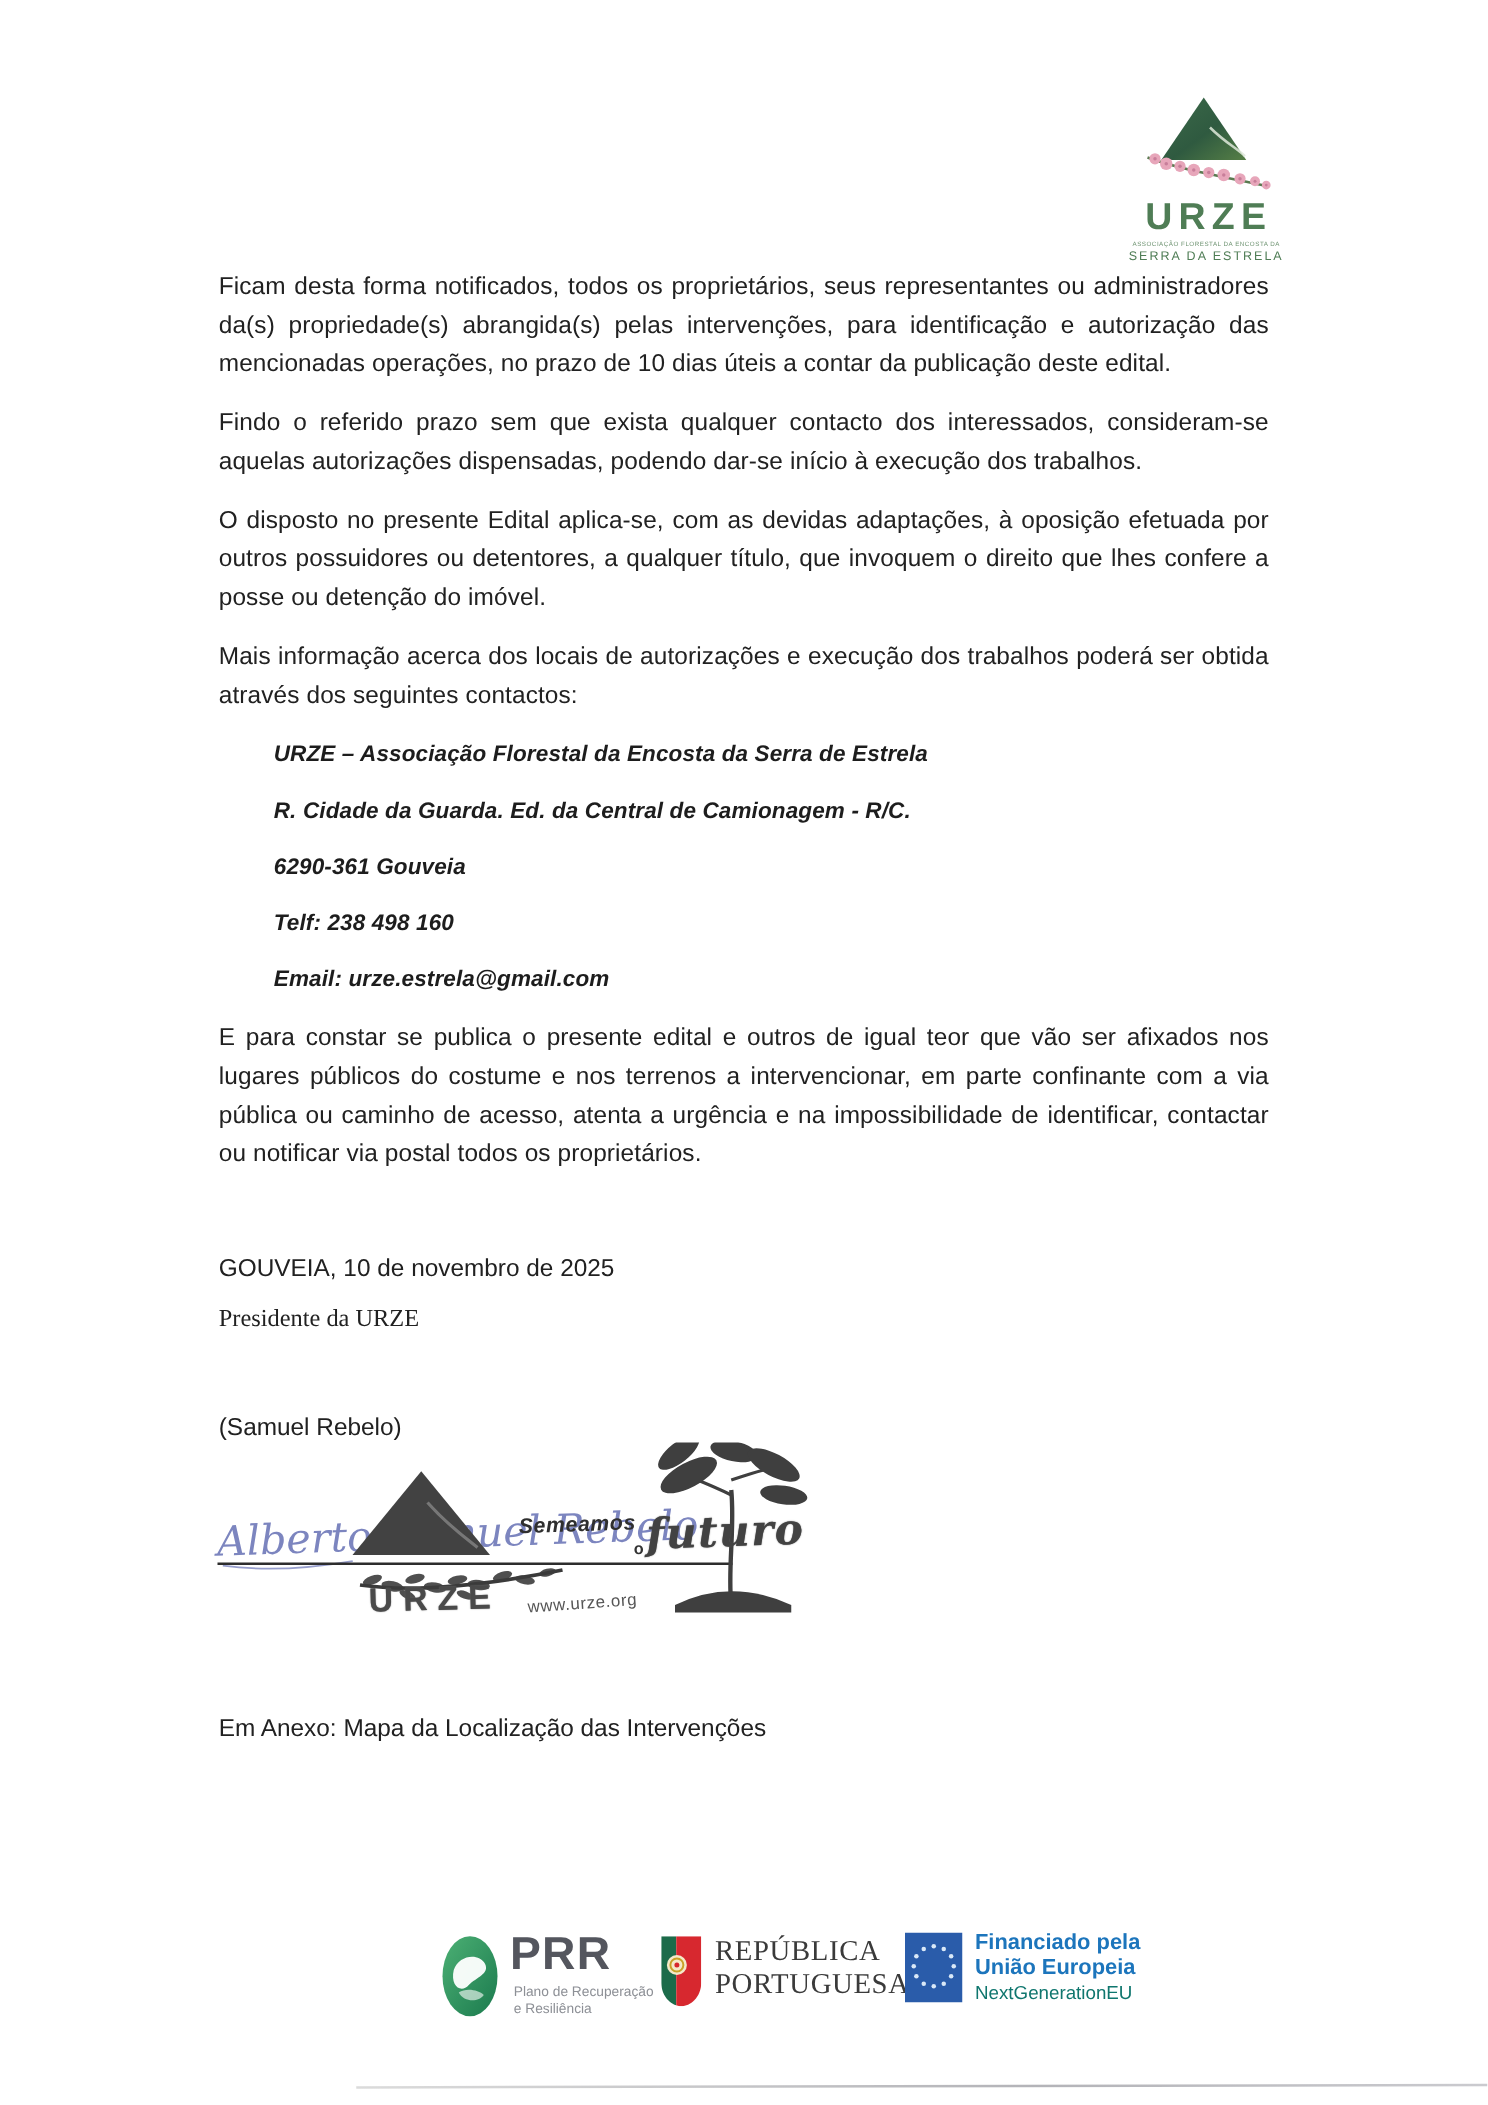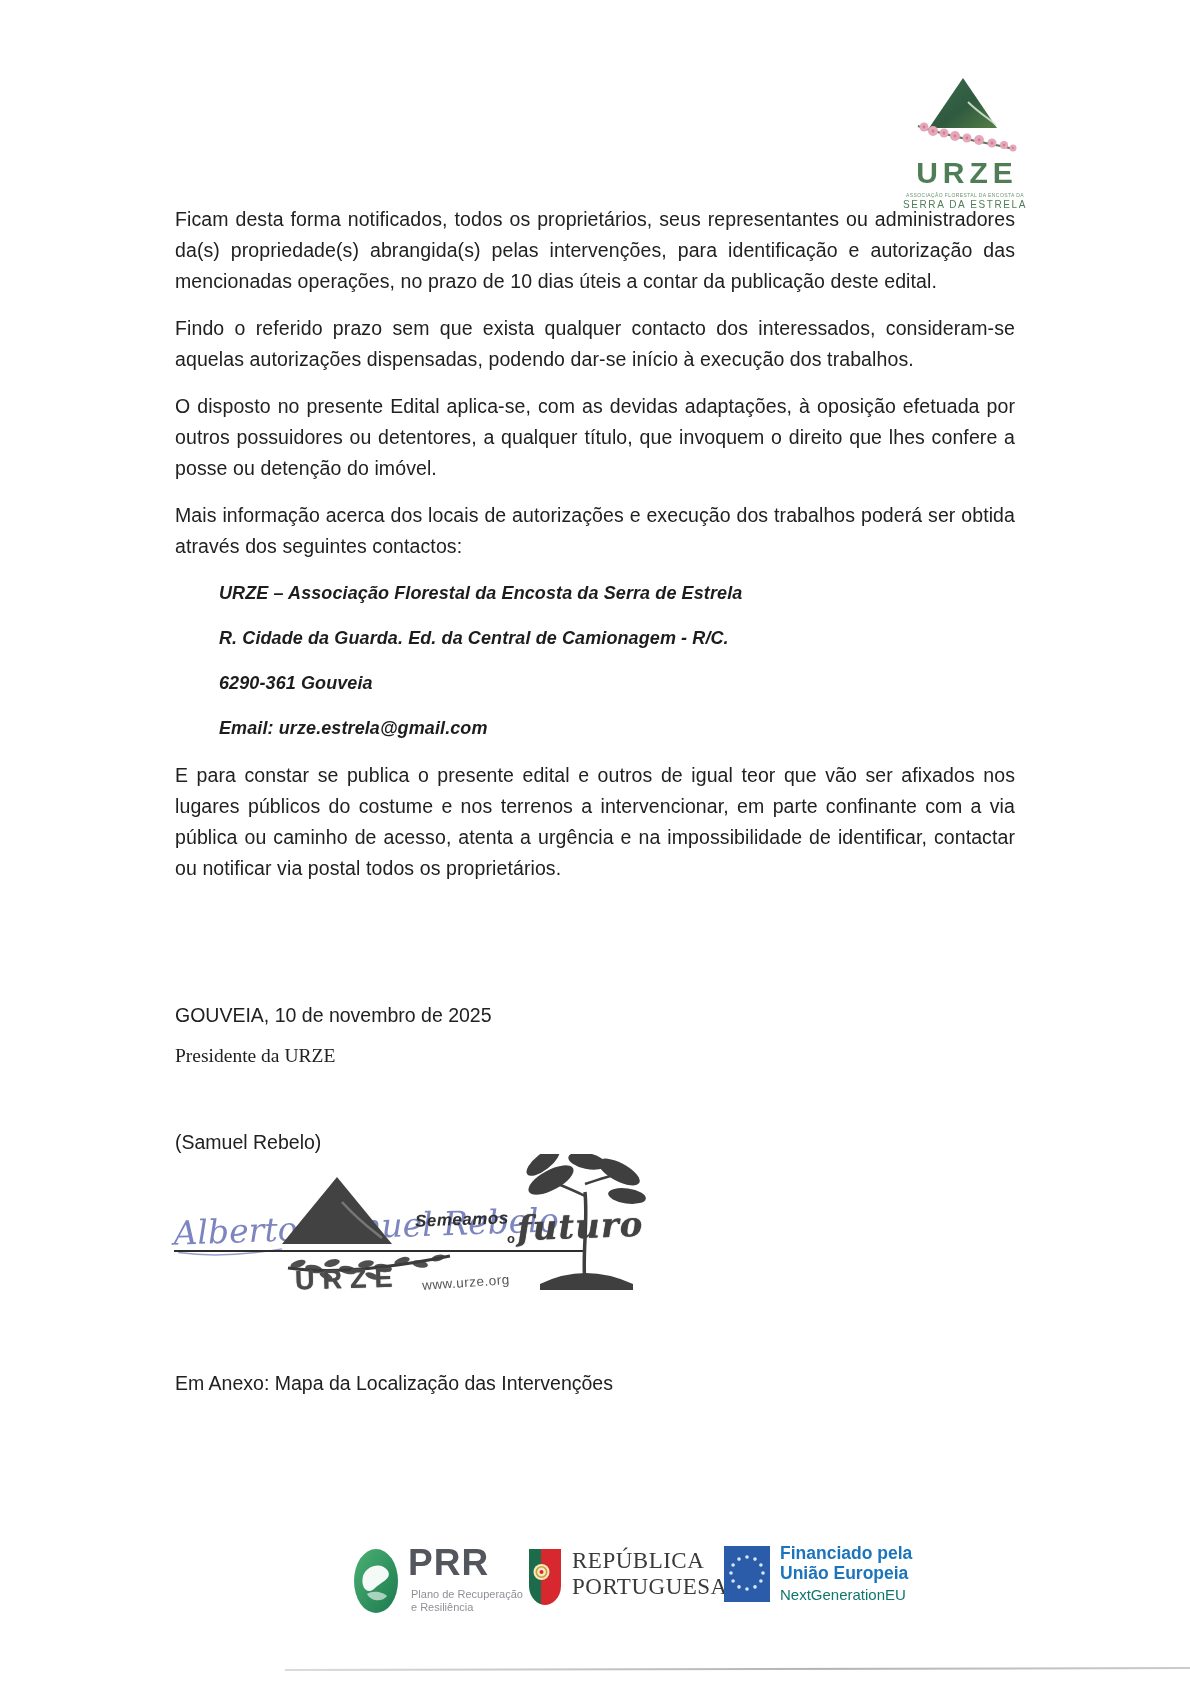--- a/index.html
+++ b/index.html
@@ -9,21 +9,21 @@
     font-family:"Liberation Sans", sans-serif;
     color:#212121;
     -webkit-font-smoothing:antialiased;
   }
   
   .logo-block { position:absolute; left:900px; top:74px; width:130px; text-align:center; }
   .logo-org { font-size:30px; font-weight:bold; letter-spacing:5px; color:#4f7d55; margin-top:0px; padding-left:4px; }
   .logo-sub-small { font-size:5px; letter-spacing:.4px; color:#6f9472; margin-top:2px; }
   .logo-sub { font-size:10px; letter-spacing:1.6px; color:#4f7d55; margin-top:1px; }
   
-  .body-flow { position:absolute; left:175px; top:204px; width:840px; }
+  .body-flow { position:absolute; left:175px; top:214px; width:840px; }
   .body-flow p.bp {
     margin:0 0 16px 0; font-size:19.5px; line-height:31px;
     text-align:justify; letter-spacing:.1px; color:#212121;
   }
   .contact-block p {
     margin:0 0 14px 44px; font-size:18px; line-height:31px;
     font-weight:bold; font-style:italic; color:#1d1d1d; letter-spacing:.1px;
   }
   .contact-block p:last-child { margin-bottom:16px; }
   .abs-line { position:absolute; left:175px; font-size:19.5px; line-height:31px; color:#212121; }
@@ -98,20 +98,21 @@
 
 <div class="body-flow">
   <p class="bp">Ficam desta forma notificados, todos os proprietários, seus representantes ou administradores da(s) propriedade(s) abrangida(s) pelas intervenções, para identificação e autorização das mencionadas operações, no prazo de 10 dias úteis a contar da publicação deste edital.</p>
   <p class="bp">Findo o referido prazo sem que exista qualquer contacto dos interessados, consideram-se aquelas autorizações dispensadas, podendo dar-se início à execução dos trabalhos.</p>
   <p class="bp">O disposto no presente Edital aplica-se, com as devidas adaptações, à oposição efetuada por outros possuidores ou detentores, a qualquer título, que invoquem o direito que lhes confere a posse ou detenção do imóvel.</p>
   <p class="bp">Mais informação acerca dos locais de autorizações e execução dos trabalhos poderá ser obtida através dos seguintes contactos:</p>
   <div class="contact-block">
     <p>URZE – Associação Florestal da Encosta da Serra de Estrela</p>
     <p>R. Cidade da Guarda. Ed. da Central de Camionagem - R/C.</p>
     <p>6290-361 Gouveia</p>
+    <p>Telf: 238 498 160</p>
     <p>Email: urze.estrela@gmail.com</p>
   </div>
   <p class="bp">E para constar se publica o presente edital e outros de igual teor que vão ser afixados nos lugares públicos do costume e nos terrenos a intervencionar, em parte confinante com a via pública ou caminho de acesso, atenta a urgência e na impossibilidade de identificar, contactar ou notificar via postal todos os proprietários.</p>
 </div>
 
 <div class="abs-line" style="top:1000px;">GOUVEIA, 10 de novembro de 2025</div>
 <div class="abs-line" style="top:1040px;font-family:Liberation Serif, serif;">Presidente da URZE</div>
 <div class="abs-line" style="top:1127px;">(Samuel Rebelo)</div>
 
 <div class="sig-area">

